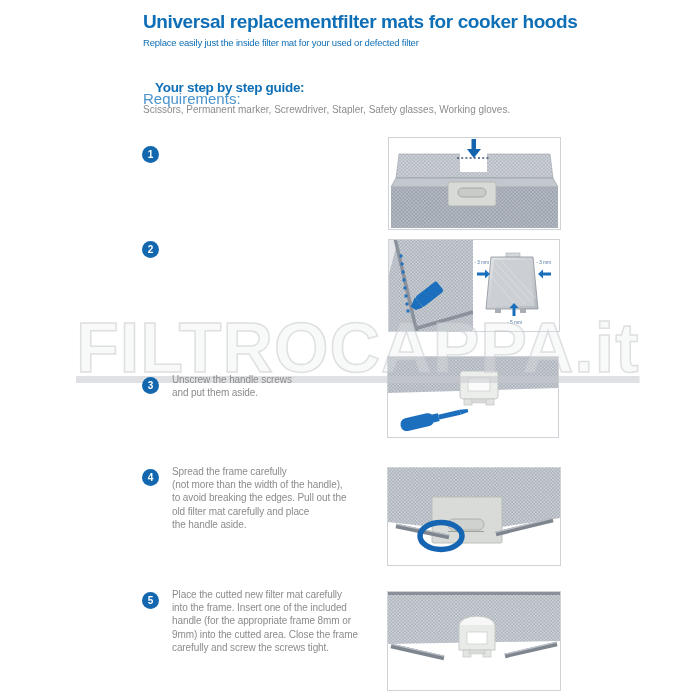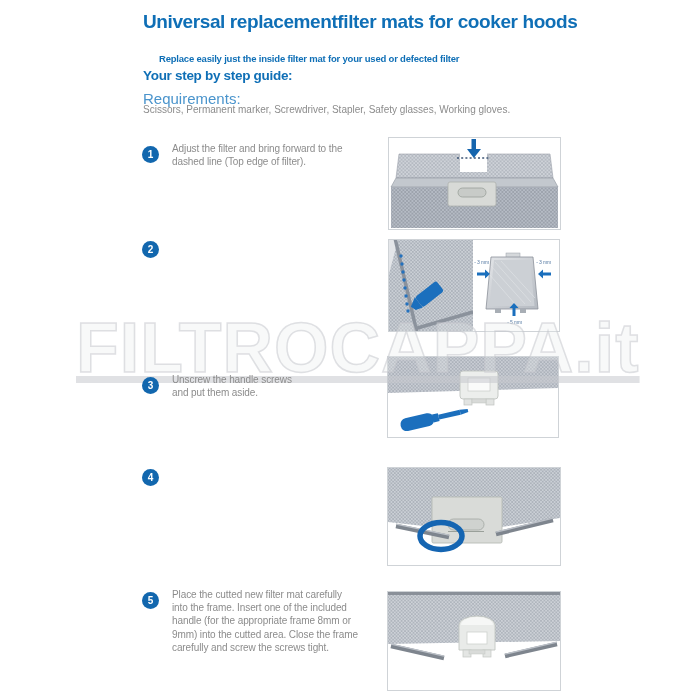--- a/index.html
+++ b/index.html
@@ -7,26 +7,26 @@
     position:relative; width:700px; height:700px; overflow:hidden;
     background:#fff; font-family:"Liberation Sans", sans-serif;
   }
   
   .title {
     position:absolute; left:143px; top:11px; margin:0;
     font-size:19px; font-weight:bold; letter-spacing:-0.4px;
     color:var(--accent-blue,#0f6fb6); z-index:3;
   }
   .subtitle {
-    position:absolute; left:143px; top:37px; margin:16px;
-    font-size:9.5px; font-weight:bold; letter-spacing:-0.2px;
+    position:absolute; left:143px; top:37px; margin:0;
+    font-size:9.5px; font-weight:normal; letter-spacing:-0.2px;
     color:var(--accent-blue,#0f6fb6); z-index:3;
   }
   .guide-heading {
-    position:absolute; left:143px; top:68px; margin:0;
+    position:absolute; left:143px; top:68px; margin:12px;
     font-size:13.5px; font-weight:bold; letter-spacing:-0.3px;
     color:var(--accent-blue,#0f6fb6); z-index:3;
   }
   .req-label {
     position:absolute; left:143px; top:90px; margin:0;
     font-size:15px; color:var(--requirements-blue,#4a94cc); z-index:3;
   }
   .req-list {
     position:absolute; left:143px; top:104px; margin:0;
     font-size:10px; color:var(--step-text-gray,#8c8c8c); z-index:3;
@@ -66,30 +66,33 @@
 
 <div class="page">
 
   <h1 class="title">Universal replacementfilter mats for cooker hoods</h1>
   <p class="subtitle">Replace easily just the inside filter mat for your used or defected filter</p>
   <h2 class="guide-heading">Your step by step guide:</h2>
   <p class="req-label">Requirements:</p>
   <p class="req-list">Scissors, Permanent marker, Screwdriver, Stapler, Safety glasses, Working gloves.</p>
 
   <div class="badge" style="top:146px">1</div>
-  <p class="step-text" style="top:142px">Adjust the filter and bring forward to the
-dashed line (Top edge of filter).</p>
 
   <div class="badge" style="top:241px">2</div>
 
   <div class="badge" style="top:377px">3</div>
   <p class="step-text" style="top:373px">Unscrew the handle screws
 and put them aside.</p>
 
   <div class="badge" style="top:469px">4</div>
+  <p class="step-text" style="top:465px">Spread the frame carefully
+(not more than the width of the handle),
+to avoid breaking the edges. Pull out the
+old filter mat carefully and place
+the handle aside.</p>
 
   <div class="badge" style="top:592px">5</div>
   <p class="step-text" style="top:588px">Place the cutted new filter mat carefully
 into the frame. Insert one of the included
 handle (for the appropriate frame 8mm or
 9mm) into the cutted area. Close the frame
 carefully and screw the screws tight.</p>
 
   <div class="figure" style="left:388px; top:137px; width:171px; height:91px">
     <svg width="171" height="91" viewBox="0 0 171 91">

